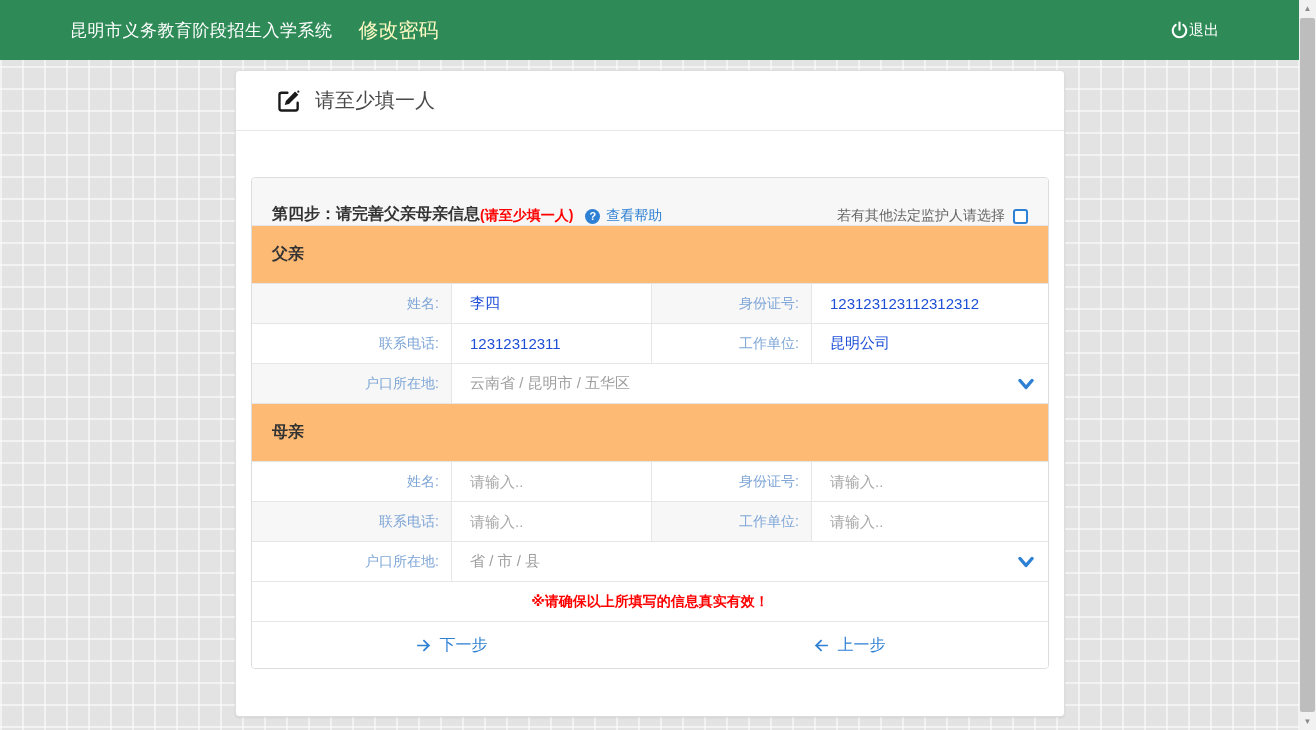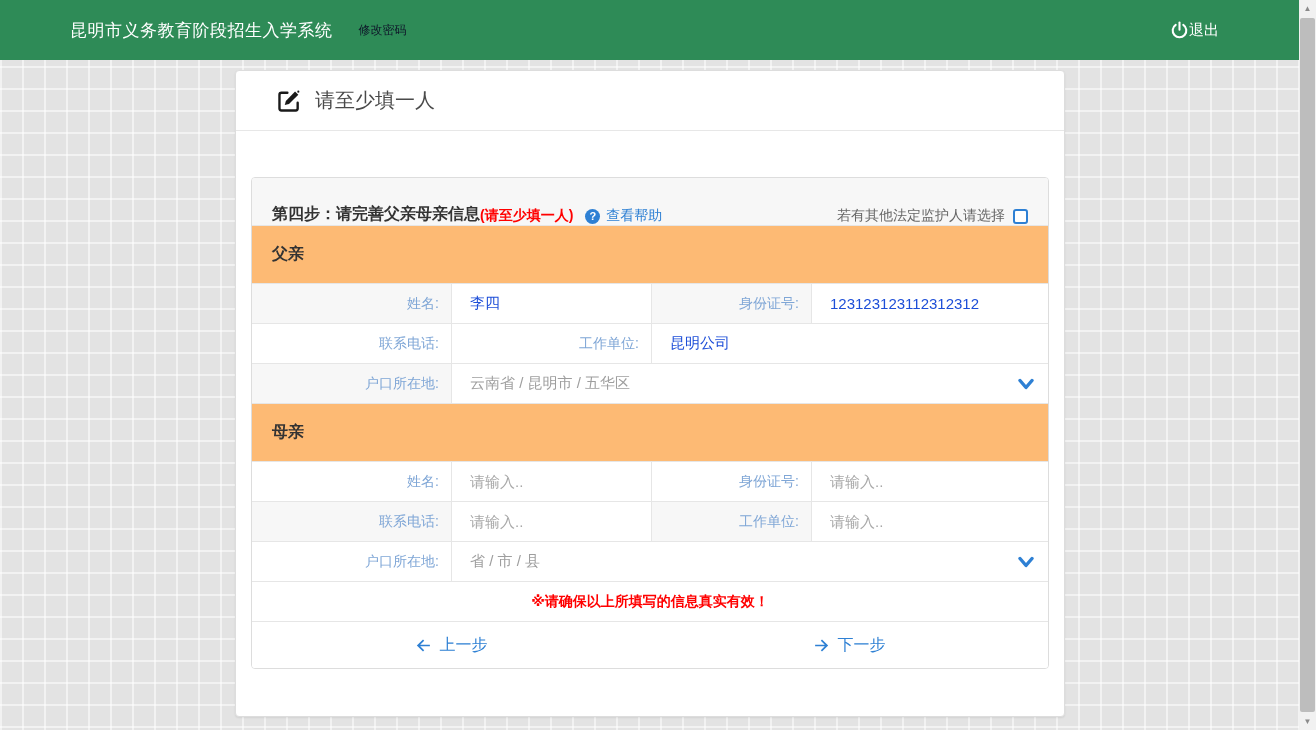--- a/index.html
+++ b/index.html
@@ -14,21 +14,21 @@
     position:relative;
   }
 
   
   .navbar {
     position:absolute; left:0; top:0; width:1299px; height:60px;
     background:#2e8b57; display:flex; align-items:center;
     padding:0 80px 0 70px; color:#fff;
   }
   .brand { font-size:17px; color:#fff; text-decoration:none; letter-spacing:.5px; }
-  .nav-link { font-size:12px; color:#0f172a; text-decoration:none; margin-left:26px; }
+  .nav-link { font-size:20px; color:#fef9c3; text-decoration:none; margin-left:26px; }
   .nav-right { margin-left:auto; display:flex; align-items:center; }
   .nav-right .logout-label { font-size:15px; }
 
   
   .scrollbar { position:absolute; right:0; top:0; width:17px; height:730px; background:#f1f1f1; }
   .sb-btn { height:17px; display:flex; align-items:center; justify-content:center; color:#8a8a8a; font-size:8px; }
   .sb-thumb { position:absolute; left:1px; top:18px; width:15px; height:694px; background:#bdbdbd; border-radius:2px; }
   .sb-btn.bottom { position:absolute; bottom:0; left:0; width:17px; }
 
   
@@ -155,20 +155,23 @@
             <input value="李四" style="">
           </div>
         <div class="cell lbl shade">身份证号:</div>
         <div class="cell val">
             <input value="123123123112312312" style="">
           </div>
       </div>
 
       <div class="form-row">
         <div class="cell lbl">联系电话:</div>
+        <div class="cell val">
+            <input value="12312312311" style="">
+          </div>
         <div class="cell lbl">工作单位:</div>
         <div class="cell val">
             <input value="昆明公司" style="">
           </div>
       </div>
 
       <div class="form-row residence">
         <div class="cell lbl shade">户口所在地:</div>
         <div class="cell residence-val">
           <span>云南省 / 昆明市 / 五华区</span>
@@ -220,33 +223,33 @@
 
       <div class="warning-row">
         <span class="warning-text">※请确保以上所填写的信息真实有效！</span>
       </div>
 
       <div class="nav-row">
         <div class="nav-half">
           <a class="step-link">
             <span style="display:flex;">
               <svg width="17" height="17" viewBox="0 0 24 24" fill="#2e80d4">
+                  <path d="M12.7 3.6L11 5.3 16.7 11H3v2h13.7L11 18.7l1.7 1.7 8.7-8.4z"></path>
+                </svg>
+            </span>
+            <span>下一步</span>
+          </a>
+        </div>
+        <div class="nav-half">
+          <a class="step-link">
+            <span style="display:flex;">
+              <svg width="17" height="17" viewBox="0 0 24 24" fill="#2e80d4">
                   <path d="M11.3 3.6L13 5.3 7.3 11H21v2H7.3l5.7 5.7-1.7 1.7L2.6 12z"></path>
                 </svg>
             </span>
             <span>上一步</span>
           </a>
         </div>
-        <div class="nav-half">
-          <a class="step-link">
-            <span style="display:flex;">
-              <svg width="17" height="17" viewBox="0 0 24 24" fill="#2e80d4">
-                  <path d="M12.7 3.6L11 5.3 16.7 11H3v2h13.7L11 18.7l1.7 1.7 8.7-8.4z"></path>
-                </svg>
-            </span>
-            <span>下一步</span>
-          </a>
-        </div>
       </div>
 
     </div>
   </div>
 </div>
 
 </body></html>

